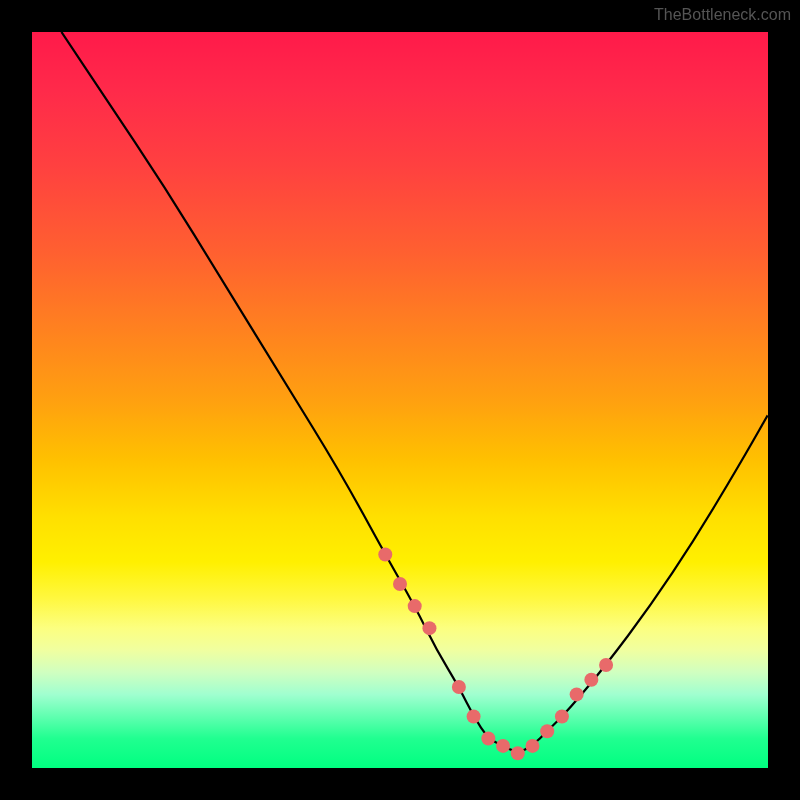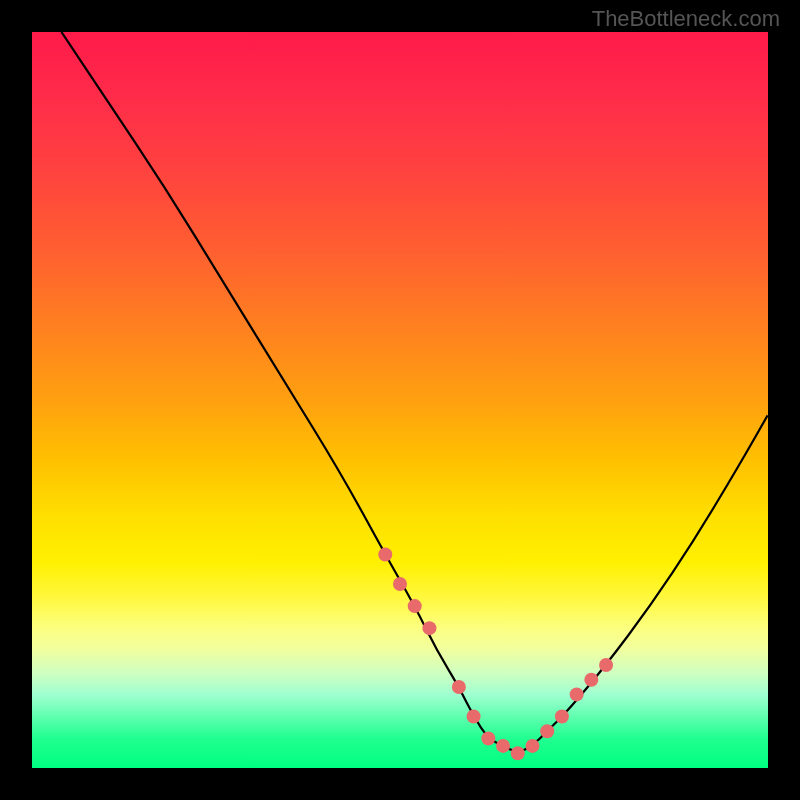--- a/index.html
+++ b/index.html
@@ -6,23 +6,23 @@
   body {
     width: 800px;
     height: 800px;
     background: #000;
     position: relative;
     font-family: Arial, sans-serif;
   }
   .watermark {
     position: absolute;
     top: 6px;
-    right: 20px;
+    right: 9px;
     color: #555;
-    font-size: 22px;
+    font-size: 16px;
     z-index: 10;
   }
   .plot-area {
     position: absolute;
     left: 32px;
     top: 32px;
     width: 736px;
     height: 736px;
     overflow: hidden;
   }

